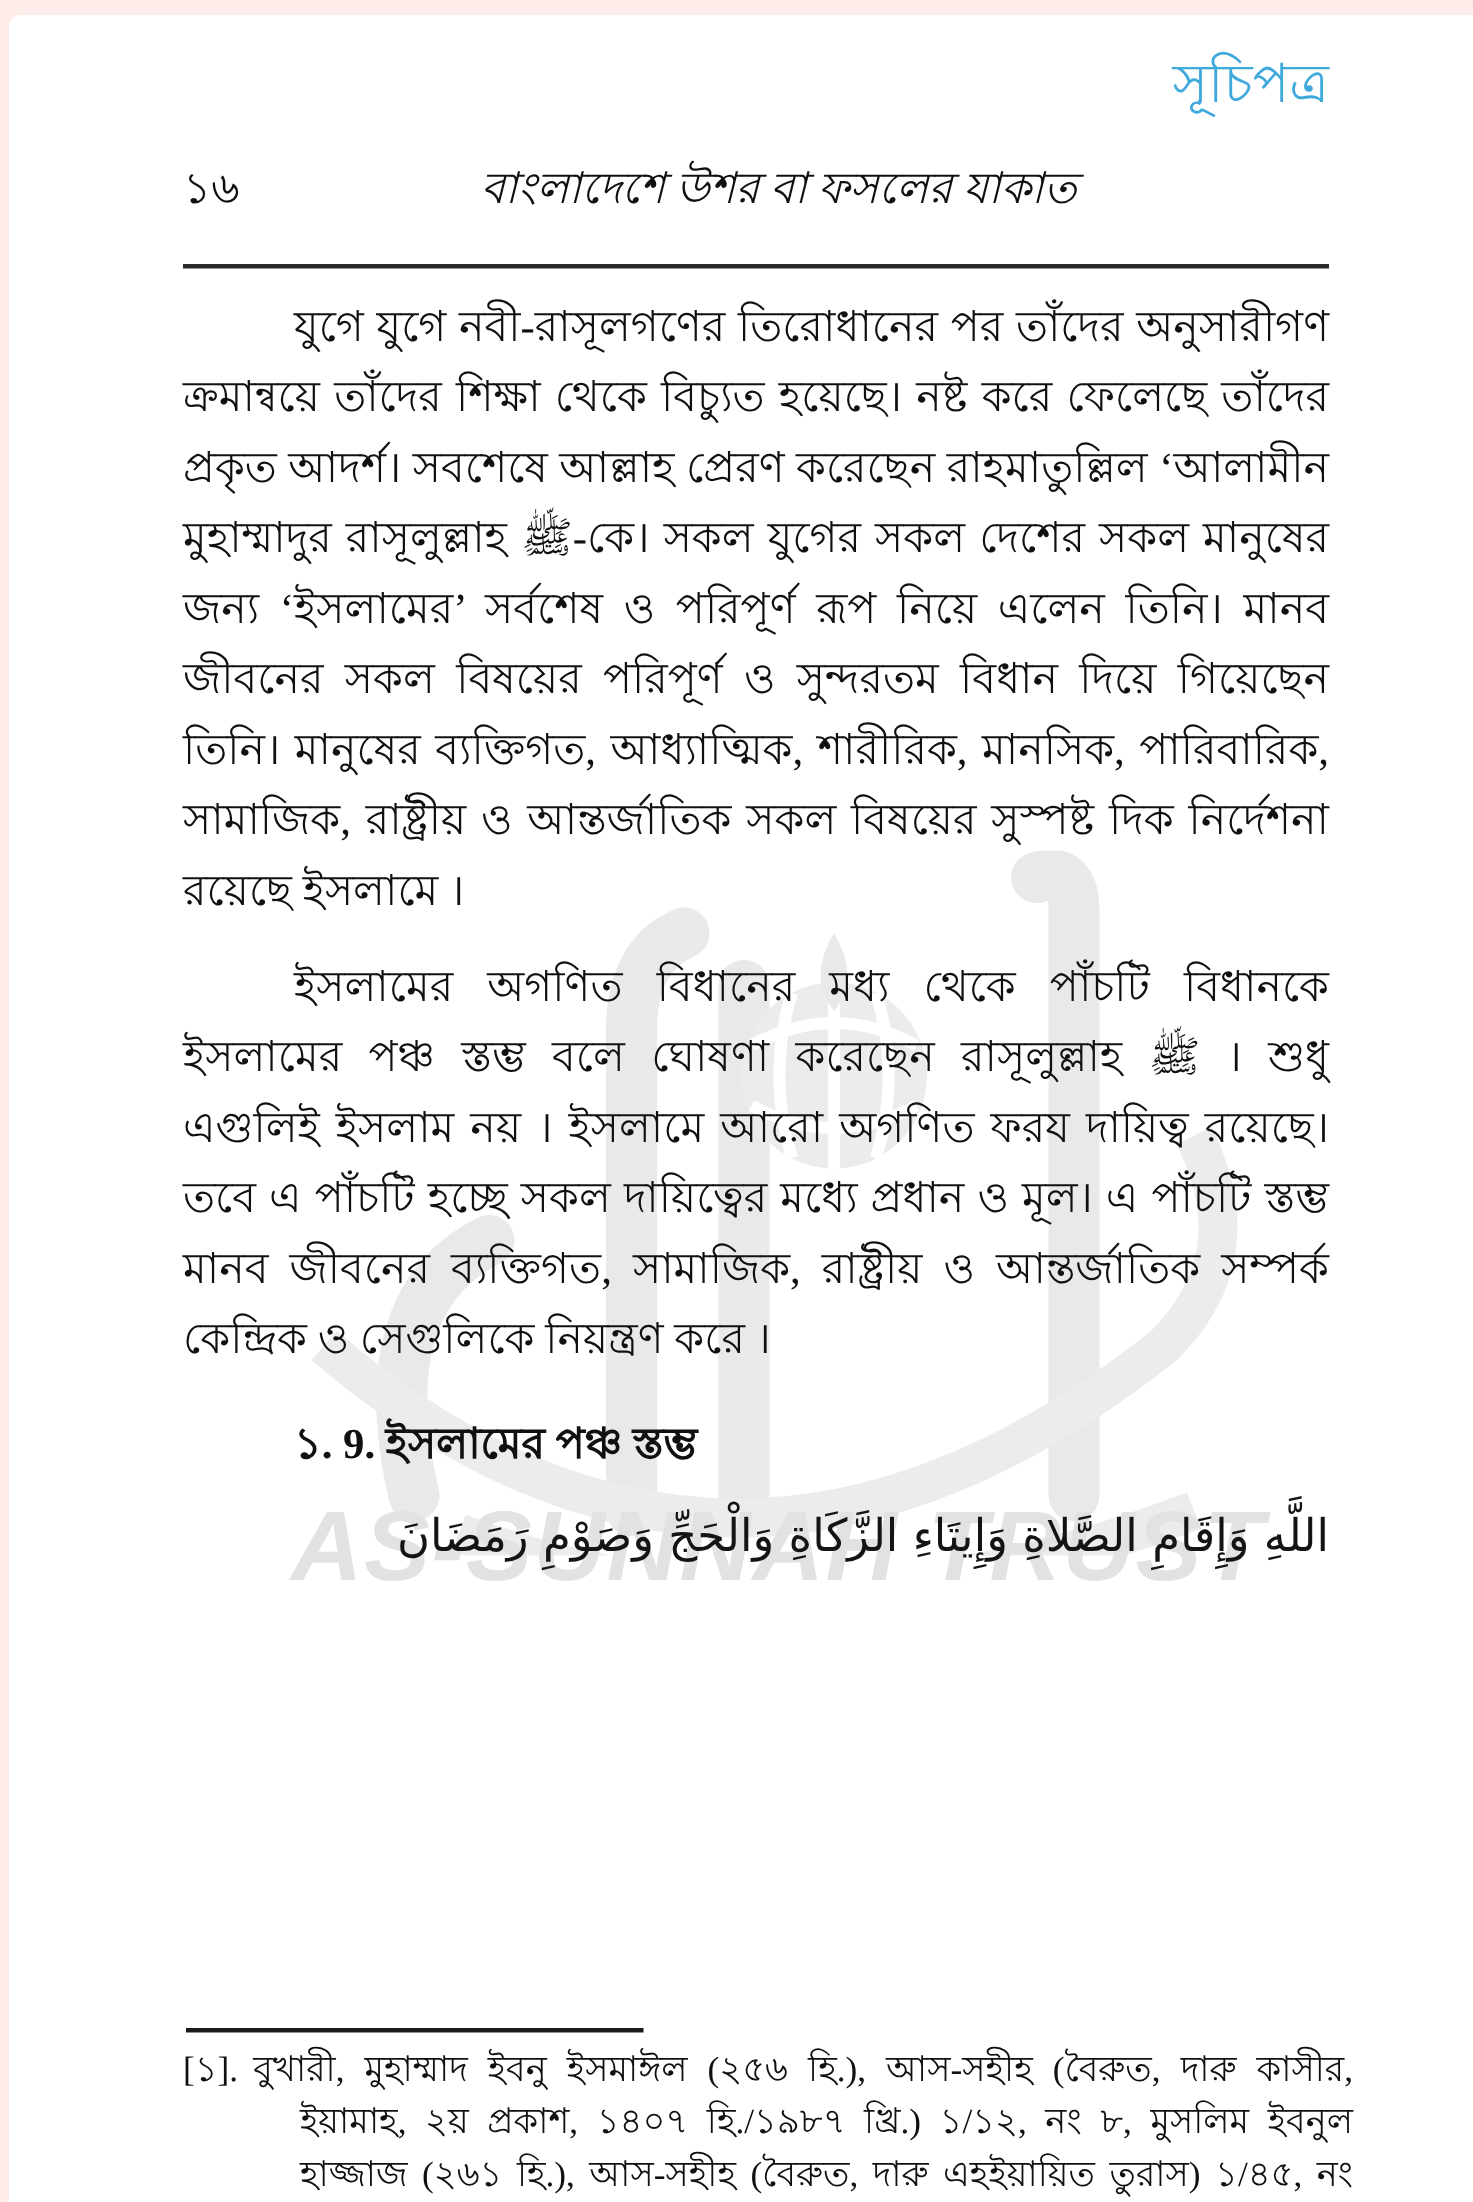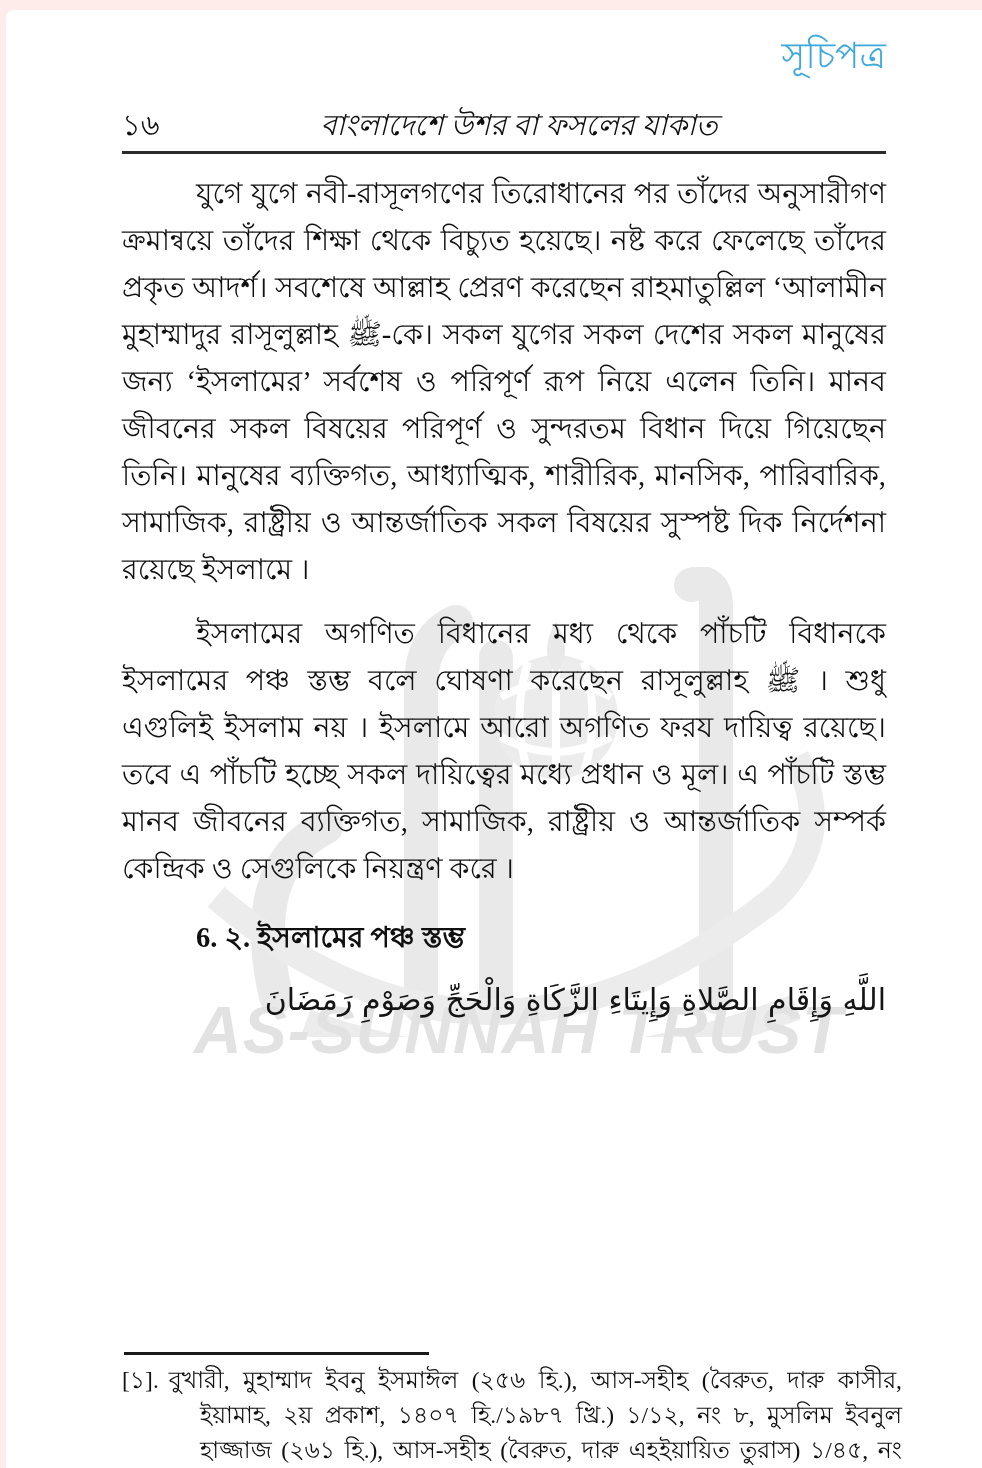--- a/index.html
+++ b/index.html
@@ -39,21 +39,21 @@
     font-size: 66px;
     letter-spacing: 1px;
     color: #e2e2e2;
     white-space: nowrap;
   }
   
   .content { position: absolute; left: 116px; top: 92px; width: 764px; z-index: 2; color: #101010; }
   .header-row {
     display: flex; align-items: baseline;
     border-bottom: 3px solid #2a2a2a;
-    padding-bottom: 0;
+    padding-bottom: 25px;
   }
   .page-number { font-size: 29px; width: 120px; flex: 0 0 auto; }
   .running-title { font-size: 29px; flex: 1 1 auto; text-align: center; padding-right: 90px; font-style: italic; }
   .bodytext { margin-top: 16px; }
   p.body-para {
     font-size: 28.5px;
     line-height: 47px;
     text-align: justify;
     margin: 0 0 17px 0;
   }
@@ -125,21 +125,21 @@
   <div class="content">
     <div class="header-row">
       <span class="page-number">১৬</span>
       <span class="running-title">বাংলাদেশে উশর বা ফসলের যাকাত</span>
     </div>
 
     <div class="bodytext">
       <p class="body-para indent">যুগে যুগে নবী-রাসূলগণের তিরোধানের পর তাঁদের অনুসারীগণ ক্রমান্বয়ে তাঁদের শিক্ষা থেকে বিচ্যুত হয়েছে। নষ্ট করে ফেলেছে তাঁদের প্রকৃত আদর্শ। সবশেষে আল্লাহ প্রেরণ করেছেন রাহমাতুল্লিল ‘আলামীন মুহাম্মাদুর রাসূলুল্লাহ ﷺ-কে। সকল যুগের সকল দেশের সকল মানুষের জন্য ‘ইসলামের’ সর্বশেষ ও পরিপূর্ণ রূপ নিয়ে এলেন তিনি। মানব জীবনের সকল বিষয়ের পরিপূর্ণ ও সুন্দরতম বিধান দিয়ে গিয়েছেন তিনি। মানুষের ব্যক্তিগত, আধ্যাত্মিক, শারীরিক, মানসিক, পারিবারিক, সামাজিক, রাষ্ট্রীয় ও আন্তর্জাতিক সকল বিষয়ের সুস্পষ্ট দিক নির্দেশনা রয়েছে ইসলামে ।</p>
       <p class="body-para indent">ইসলামের অগণিত বিধানের মধ্য থেকে পাঁচটি বিধানকে ইসলামের পঞ্চ স্তম্ভ বলে ঘোষণা করেছেন রাসূলুল্লাহ ﷺ । শুধু এগুলিই ইসলাম নয় । ইসলামে আরো অগণিত ফরয দায়িত্ব রয়েছে। তবে এ পাঁচটি হচ্ছে সকল দায়িত্বের মধ্যে প্রধান ও মূল। এ পাঁচটি স্তম্ভ মানব জীবনের ব্যক্তিগত, সামাজিক, রাষ্ট্রীয় ও আন্তর্জাতিক সম্পর্ক কেন্দ্রিক ও সেগুলিকে নিয়ন্ত্রণ করে ।</p>
 
-      <div class="section-heading">6. ২. ইসলামের পঞ্চ স্তম্ভ</div>
+      <div class="section-heading">১. 9. ইসলামের পঞ্চ স্তম্ভ</div>
 
       <div class="arabic">
         <div>اللَّهِ وَإِقَامِ الصَّلاةِ وَإِيتَاءِ الزَّكَاةِ وَالْحَجِّ وَصَوْمِ رَمَضَانَ</div>
       </div>
 
     </div>
   </div>
 
   <div class="footnote-block">
     <div class="footnote-rule"></div>

